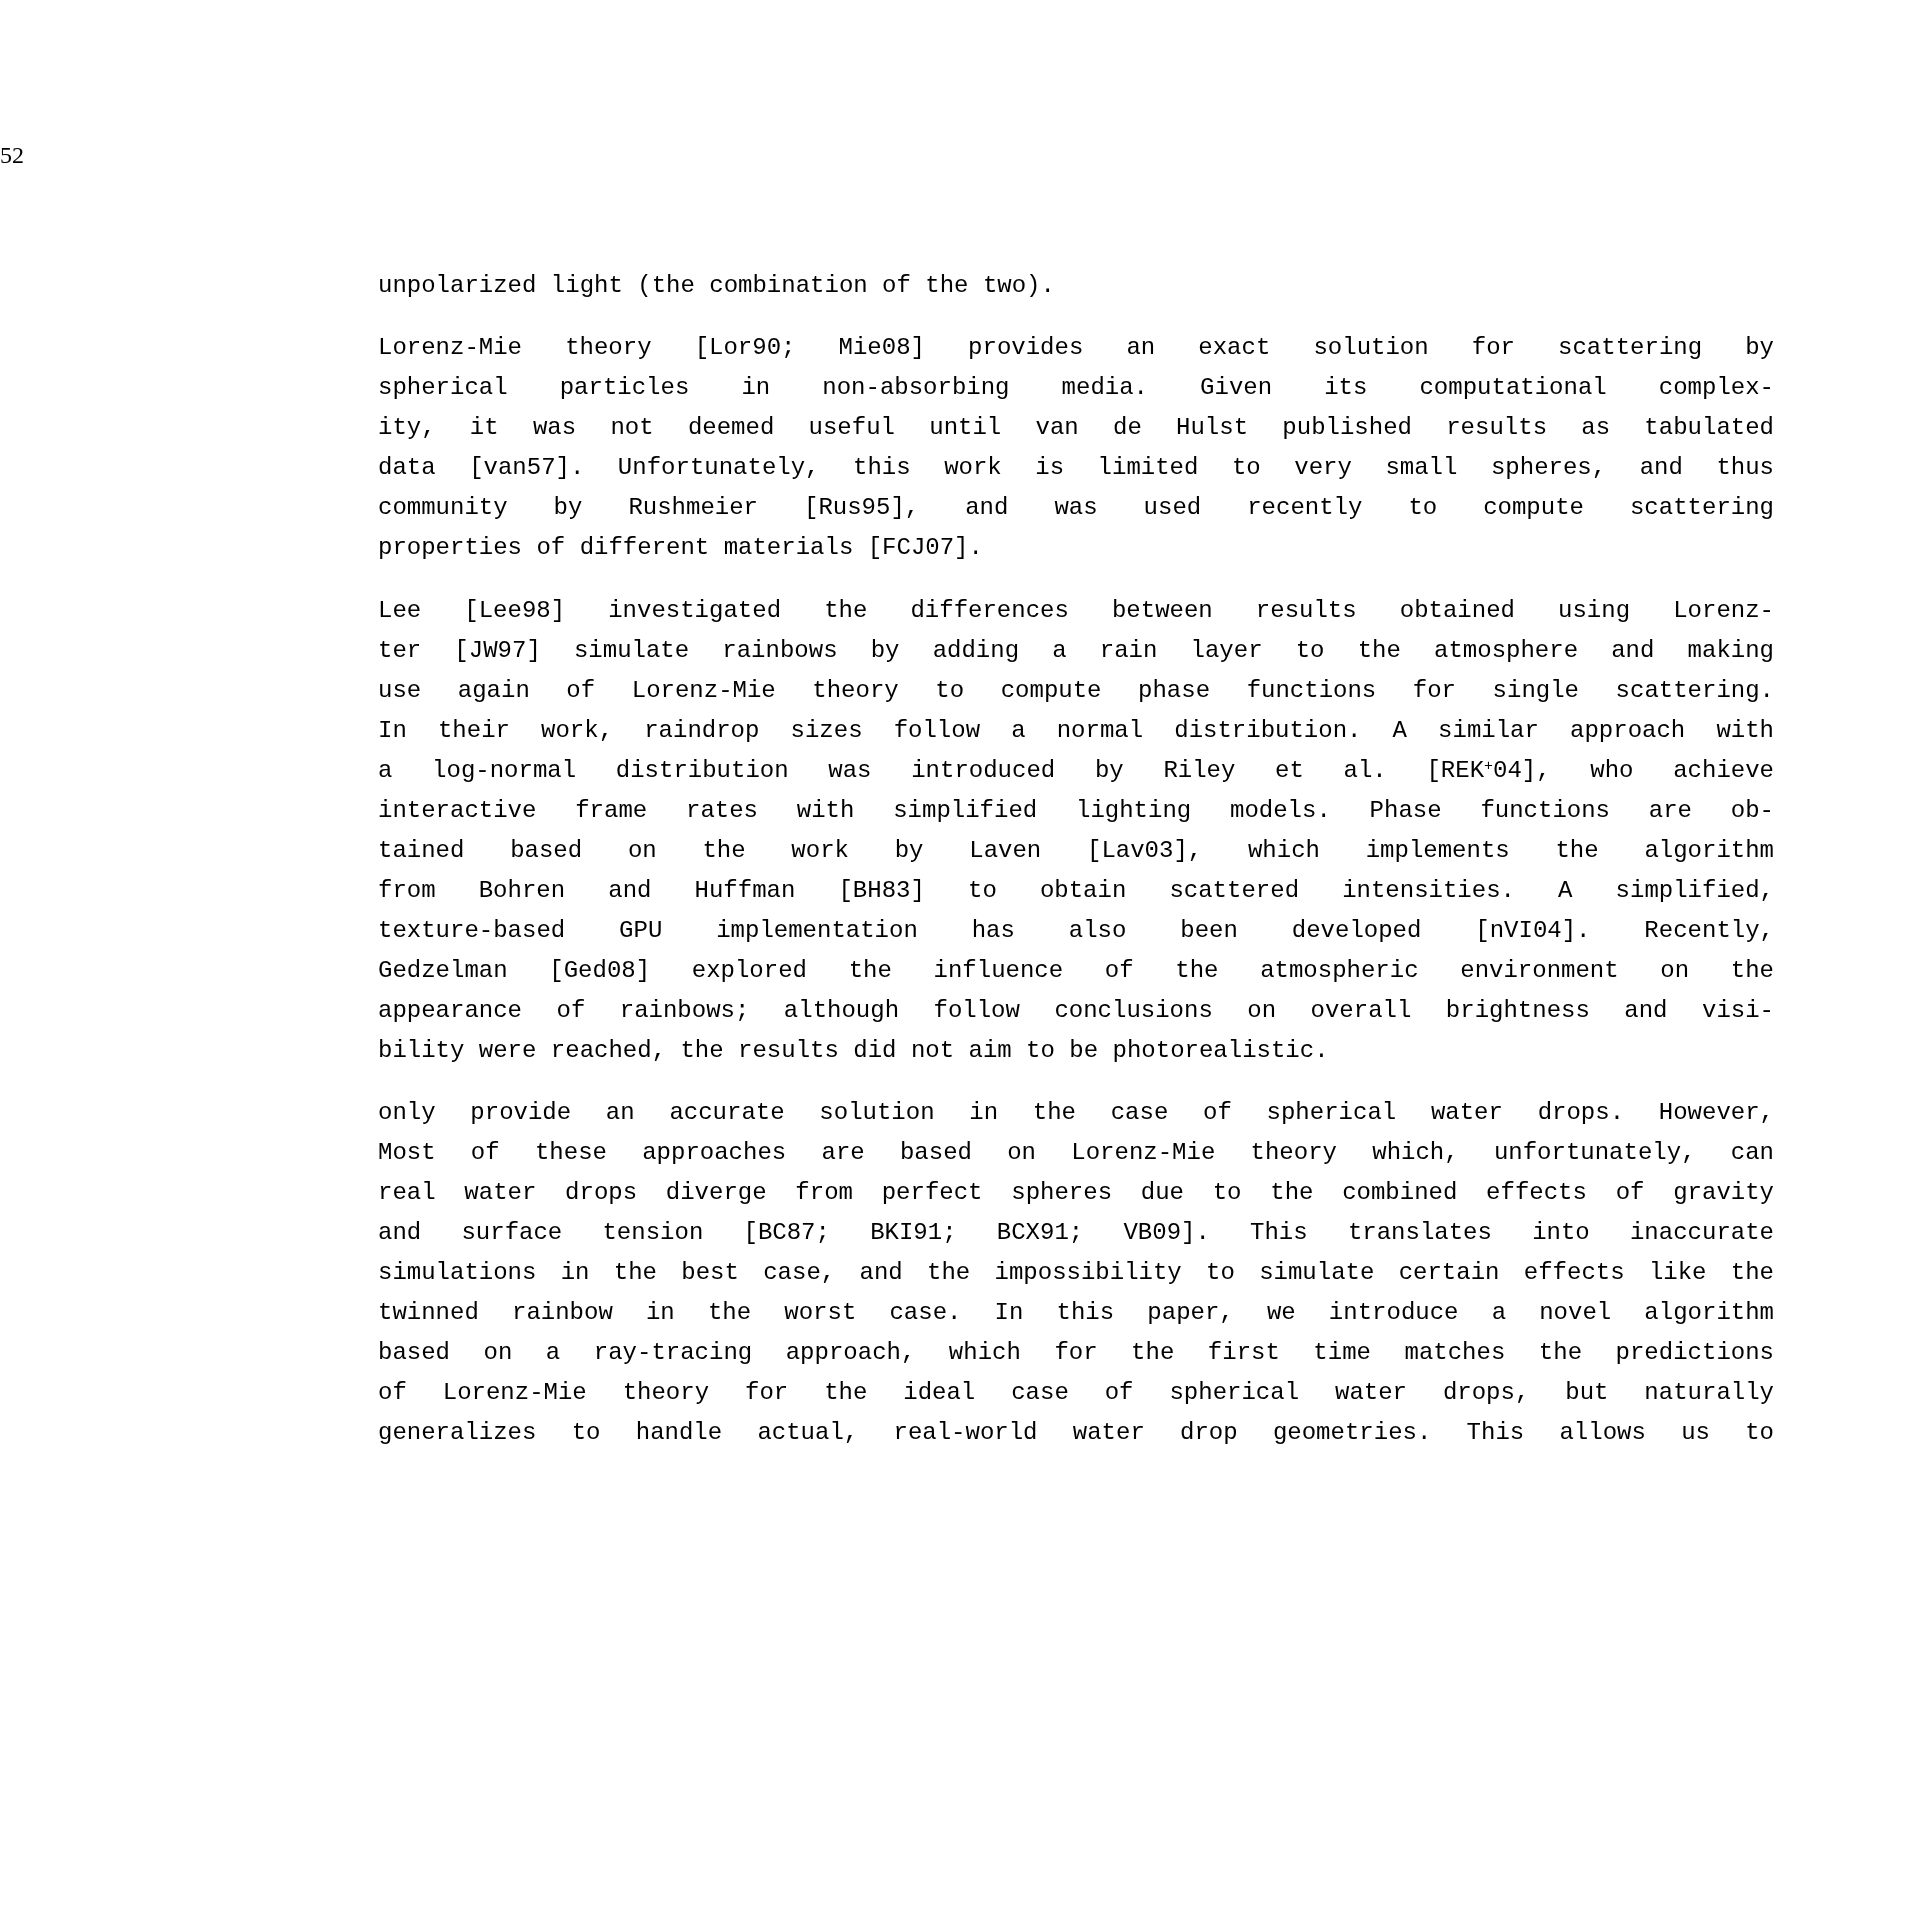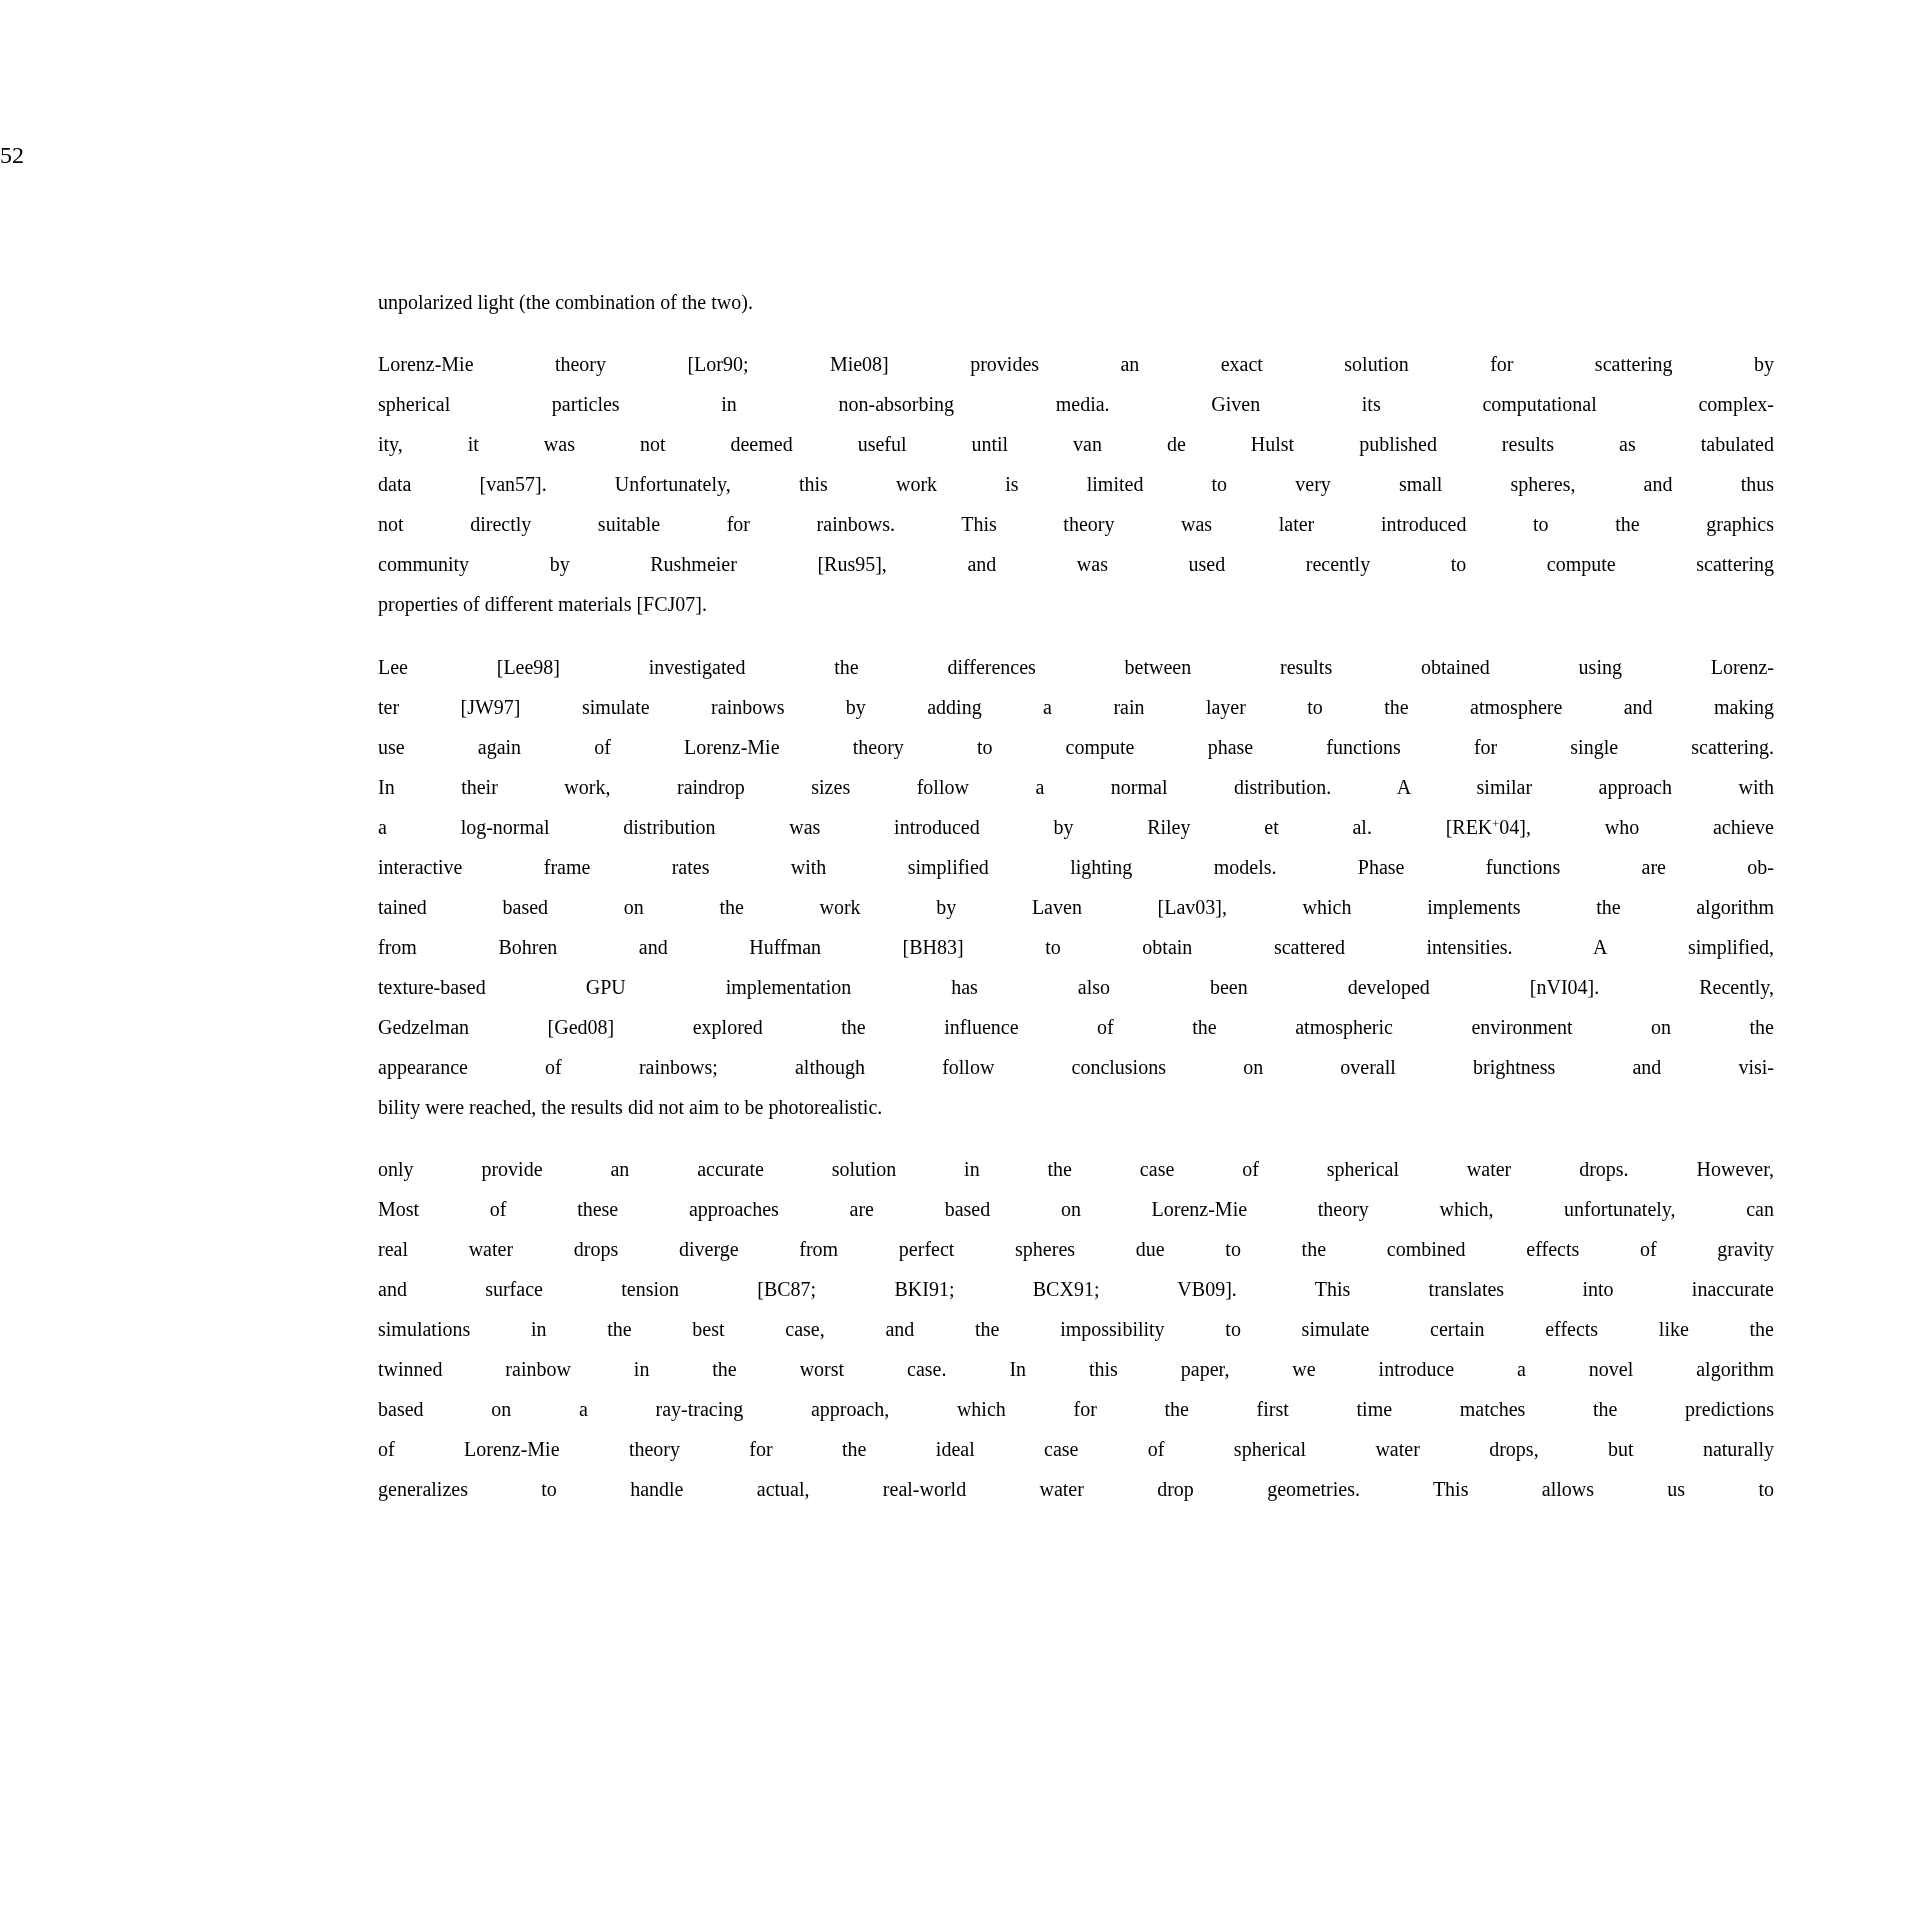--- a/index.html
+++ b/index.html
@@ -30,23 +30,24 @@
     font-size: 24px;
     line-height: 1;
   }
   .body-col {
     position: absolute;
     top: 266px;
     left: 378px;
     width: 1396px;
   }
   p.para {
-    margin: 16px 0 0 0;
-    font-size: 20px;
+    margin: 0 0 0 0;
+    font-size: 24px;
     line-height: 40px;
+    font-family: Liberation Mono, monospace;
   }
   p.para + p.para {
     margin-top: 22.3px;
   }
   
   .ln {
     display: block;
     width: 100%;
     text-align: justify;
     text-align-last: justify;
@@ -77,21 +78,20 @@
 
     <p class="para">
       <span class="ln last">unpolarized light (the combination of the two).</span>
     </p>
 
     <p class="para">
       <span class="ln">Lorenz-Mie theory [Lor90; Mie08] provides an exact solution for scattering by</span>
       <span class="ln">spherical particles in non-absorbing media.  Given its computational complex-</span>
       <span class="ln">ity, it was not deemed useful until van de Hulst published results as tabulated</span>
       <span class="ln">data [van57]. Unfortunately, this work is limited to very small spheres, and thus</span>
-      <span class="ln">not directly suitable for rainbows. This theory was later introduced to the graphics</span>
       <span class="ln">community by Rushmeier [Rus95], and was used recently to compute scattering</span>
       <span class="ln last">properties of different materials [FCJ07].</span>
     </p>
 
     <p class="para">
       <span class="ln">Lee [Lee98] investigated the differences between results obtained using Lorenz-</span>
       <span class="ln">ter [JW97] simulate rainbows by adding a rain layer to the atmosphere and making</span>
       <span class="ln">use again of Lorenz-Mie theory to compute phase functions for single scattering.</span>
       <span class="ln">In their work, raindrop sizes follow a normal distribution. A similar approach with</span>
       <span class="ln">a log-normal distribution was introduced by Riley et al. [REK<span class="sup">+</span>04], who achieve</span>

